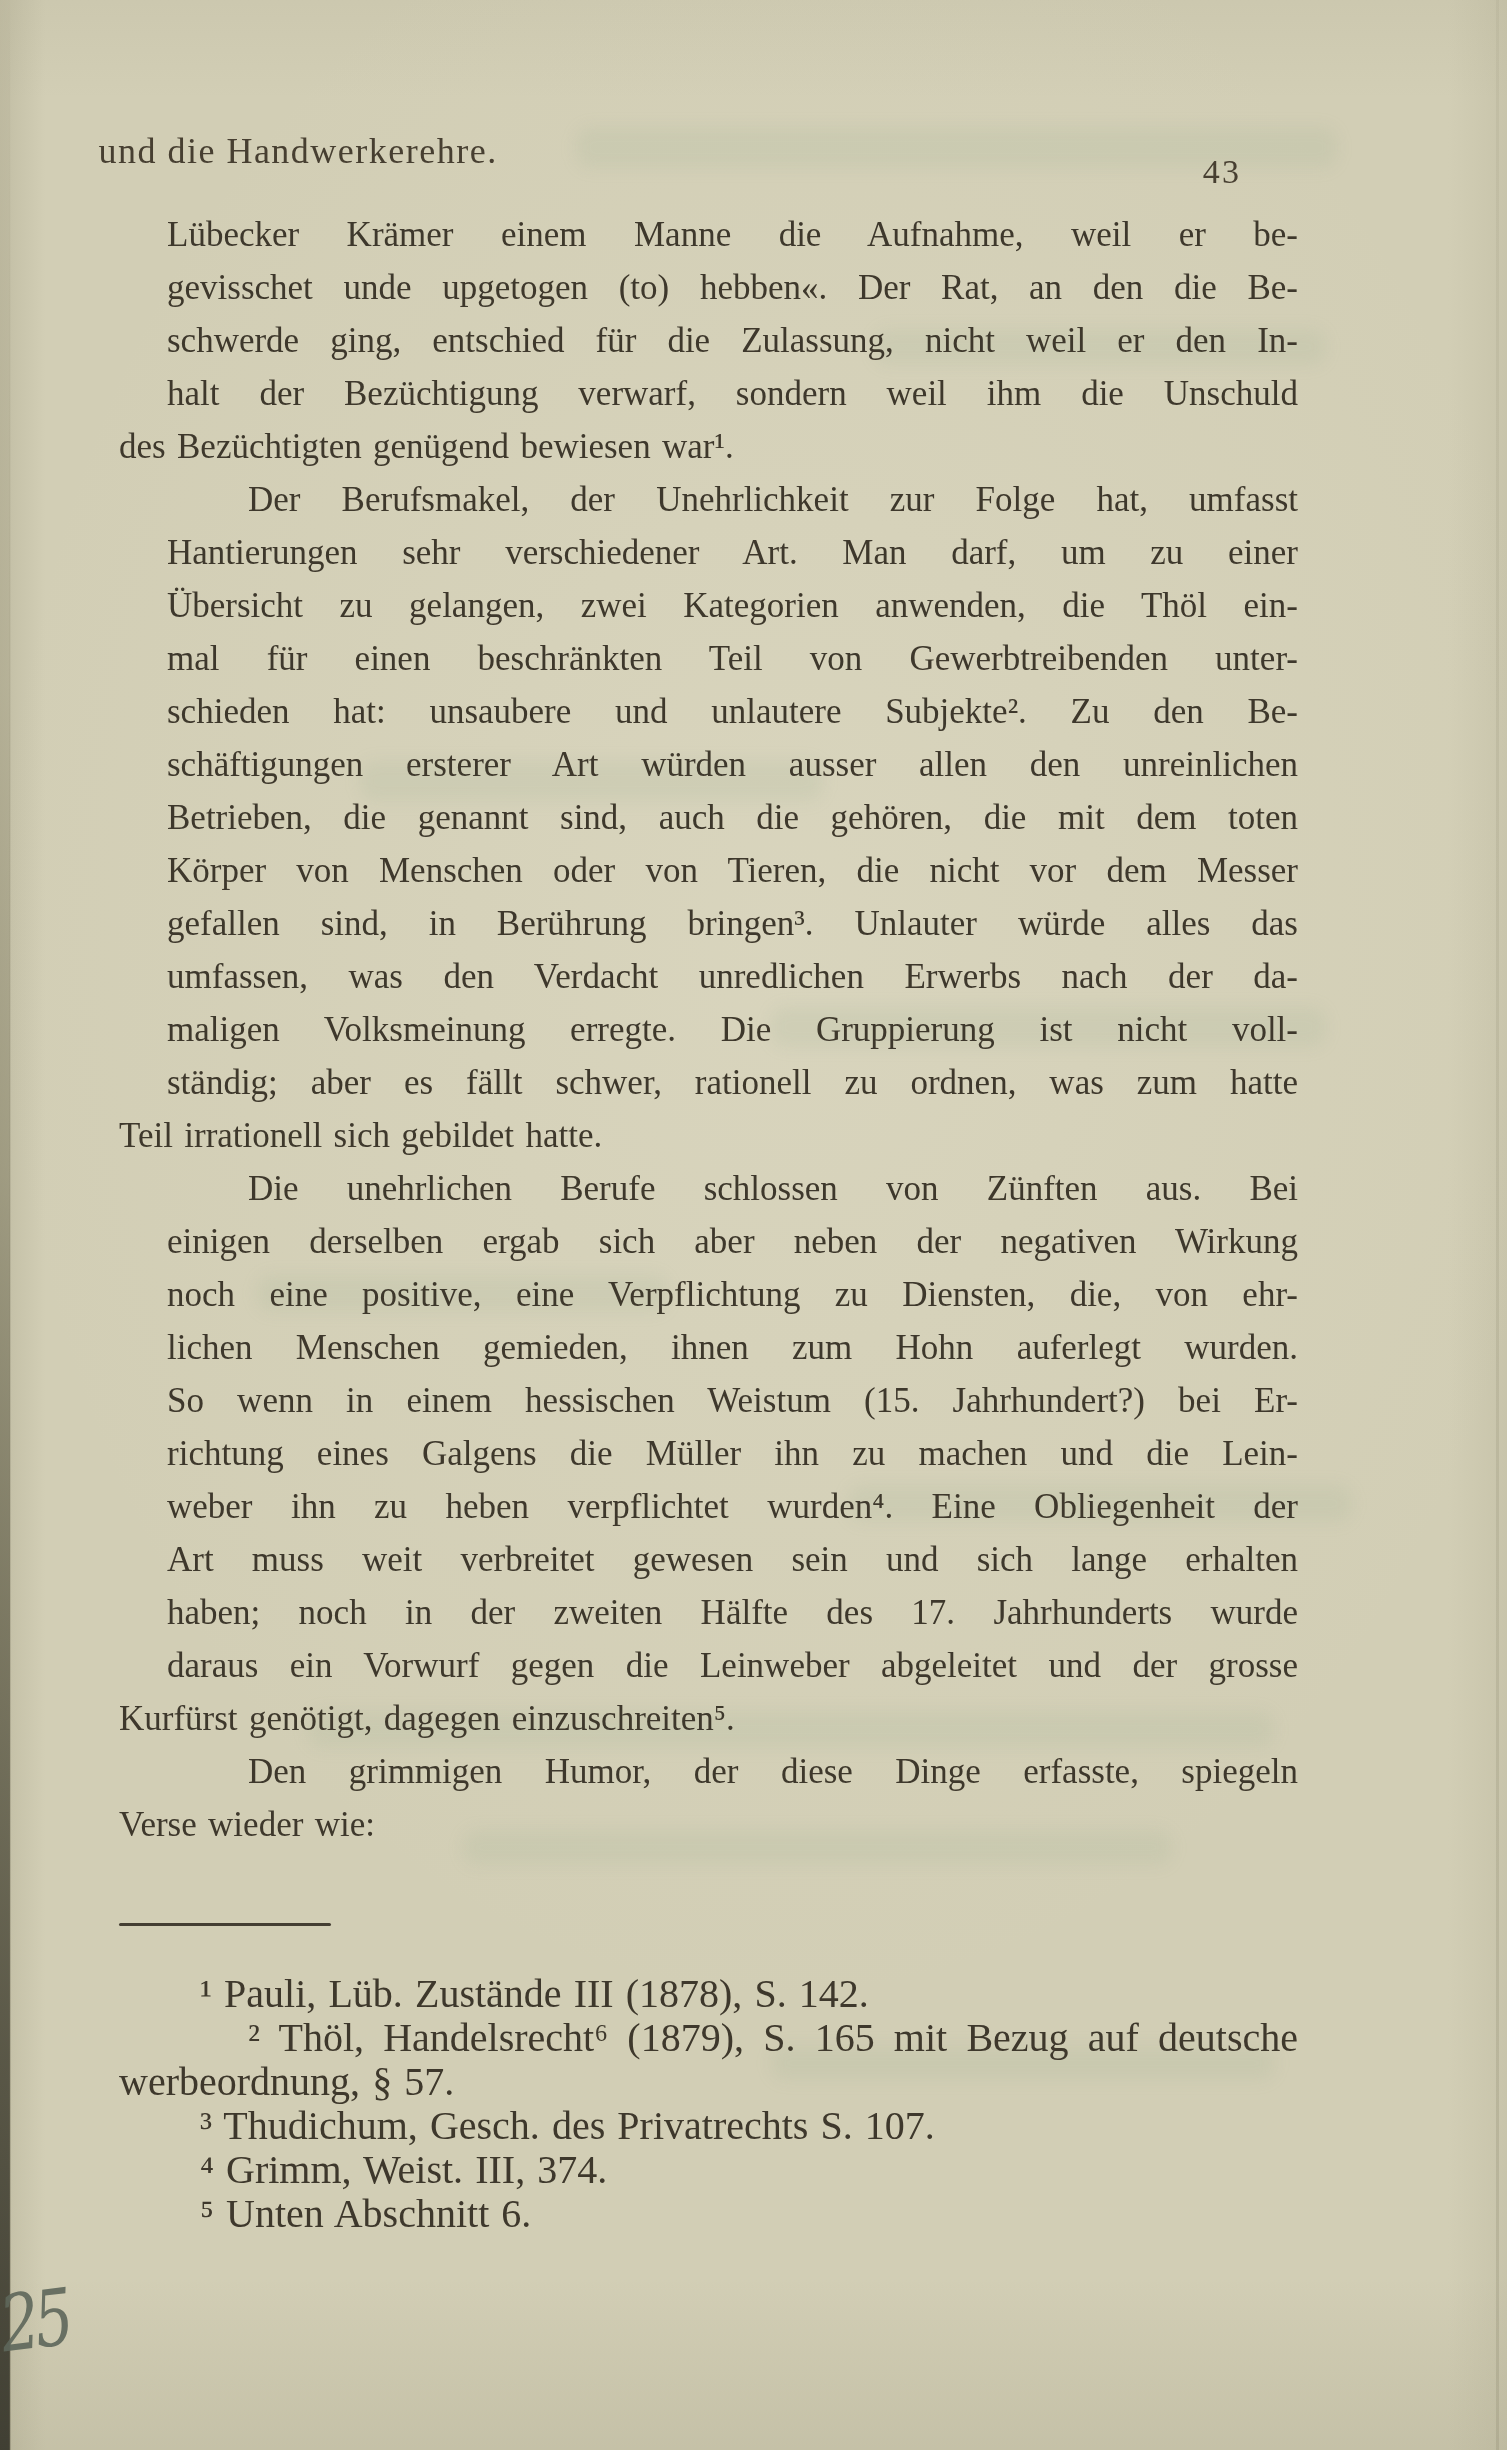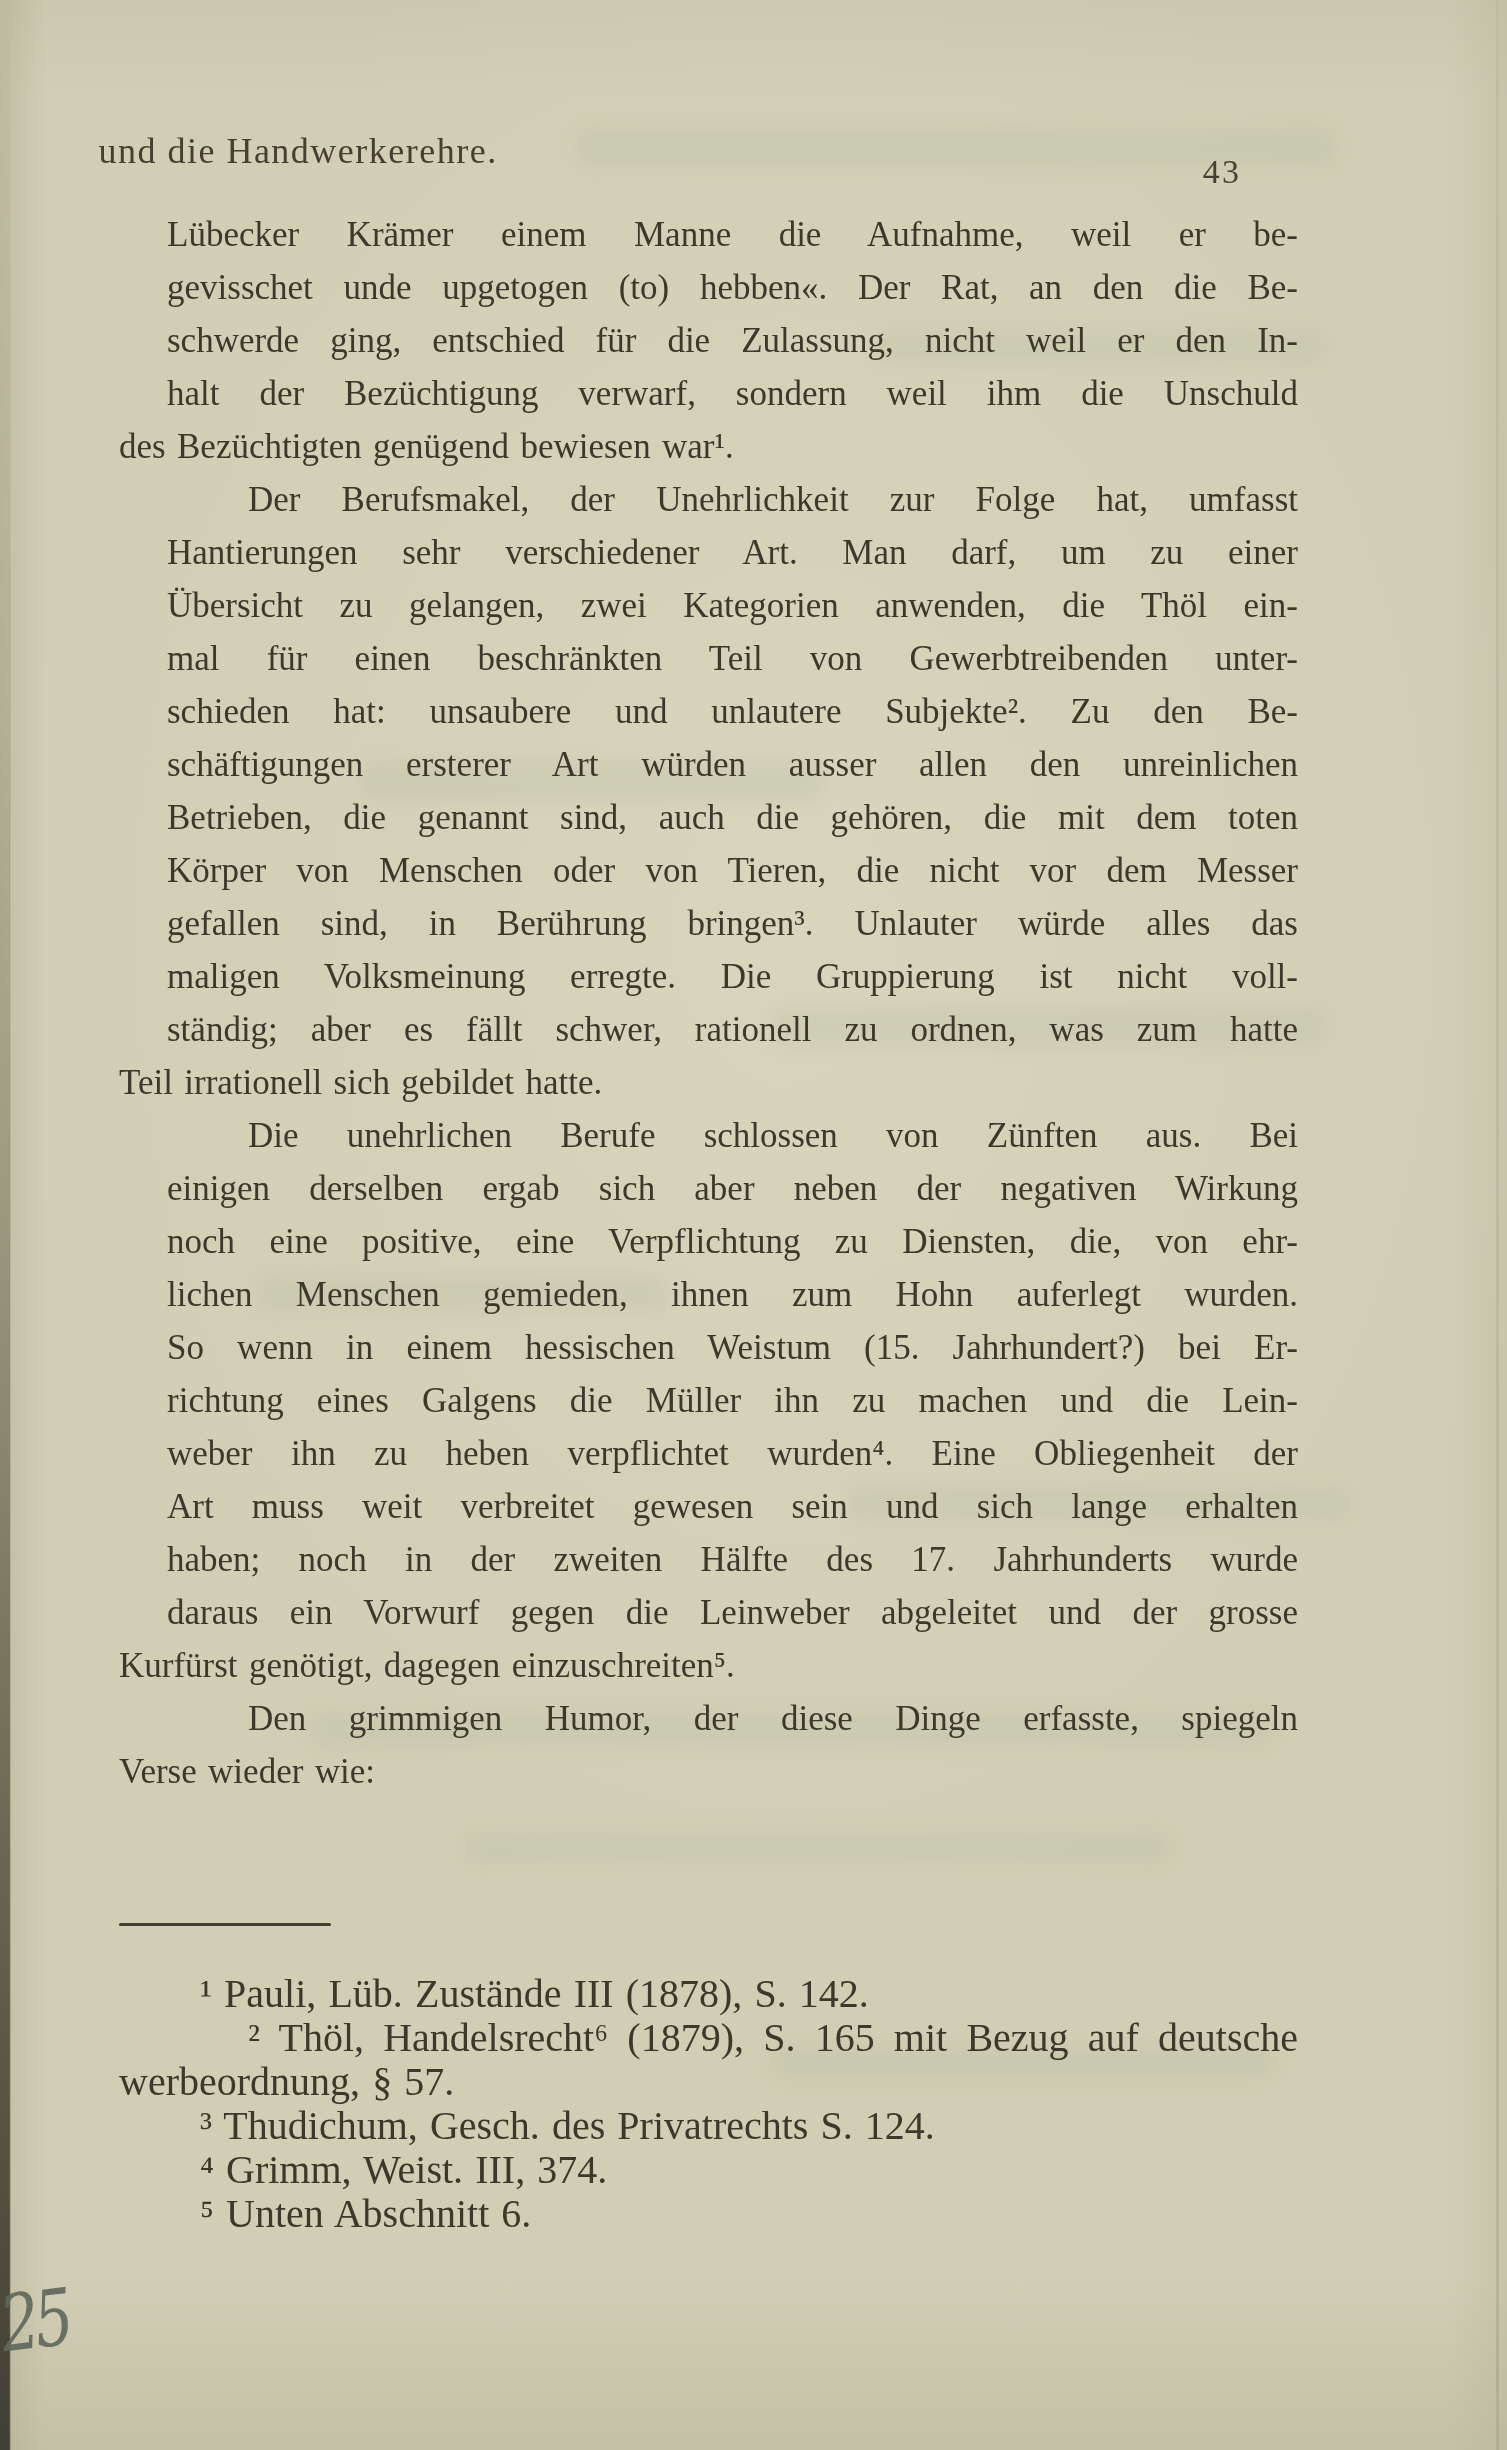--- a/index.html
+++ b/index.html
@@ -115,20 +115,21 @@
     <div>
       <div class="ln j ind">Der Berufsmakel, der Unehrlichkeit zur Folge hat, umfasst</div>
       <div class="ln j">Hantierungen sehr verschiedener Art. Man darf, um zu einer</div>
       <div class="ln j">Übersicht zu gelangen, zwei Kategorien anwenden, die Thöl ein-</div>
       <div class="ln j">mal für einen beschränkten Teil von Gewerbtreibenden unter-</div>
       <div class="ln j">schieden hat: unsaubere und unlautere Subjekte². Zu den Be-</div>
       <div class="ln j">schäftigungen ersterer Art würden ausser allen den unreinlichen</div>
       <div class="ln j">Betrieben, die genannt sind, auch die gehören, die mit dem toten</div>
       <div class="ln j">Körper von Menschen oder von Tieren, die nicht vor dem Messer</div>
       <div class="ln j">gefallen sind, in Berührung bringen³. Unlauter würde alles das</div>
+      <div class="ln j">umfassen, was den Verdacht unredlichen Erwerbs nach der da-</div>
       <div class="ln j">maligen Volksmeinung erregte. Die Gruppierung ist nicht voll-</div>
       <div class="ln j">ständig; aber es fällt schwer, rationell zu ordnen, was zum hatte</div>
       <div class="ln">Teil irrationell sich gebildet hatte.</div>
     </div>
     <div>
       <div class="ln j ind">Die unehrlichen Berufe schlossen von Zünften aus. Bei</div>
       <div class="ln j">einigen derselben ergab sich aber neben der negativen Wirkung</div>
       <div class="ln j">noch eine positive, eine Verpflichtung zu Diensten, die, von ehr-</div>
       <div class="ln j">lichen Menschen gemieden, ihnen zum Hohn auferlegt wurden.</div>
       <div class="ln j">So wenn in einem hessischen Weistum (15. Jahrhundert?) bei Er-</div>
@@ -144,21 +145,21 @@
       <div class="ln">Verse wieder wie:</div>
     </div>
   </div>
 
   <div class="fn-sep"></div>
 
   <div class="footnotes">
     <div class="fl ind">¹ Pauli, Lüb. Zustände III (1878), S. 142.</div>
     <div class="fl j ind">² Thöl, Handelsrecht⁶ (1879), S. 165 mit Bezug auf deutsche Ge-</div>
     <div class="fl">werbeordnung, § 57.</div>
-    <div class="fl ind">³ Thudichum, Gesch. des Privatrechts S. 124.</div>
+    <div class="fl ind">³ Thudichum, Gesch. des Privatrechts S. 107.</div>
     <div class="fl ind">⁴ Grimm, Weist. III, 374.</div>
     <div class="fl ind">⁵ Unten Abschnitt 6.</div>
   </div>
 
   <div class="hand-note">25</div>
 
 </div>
 
 
 </body></html>

